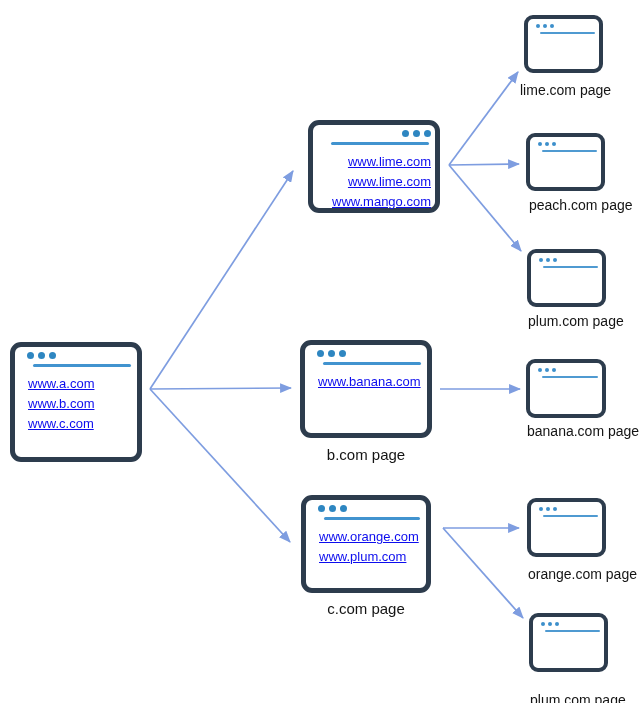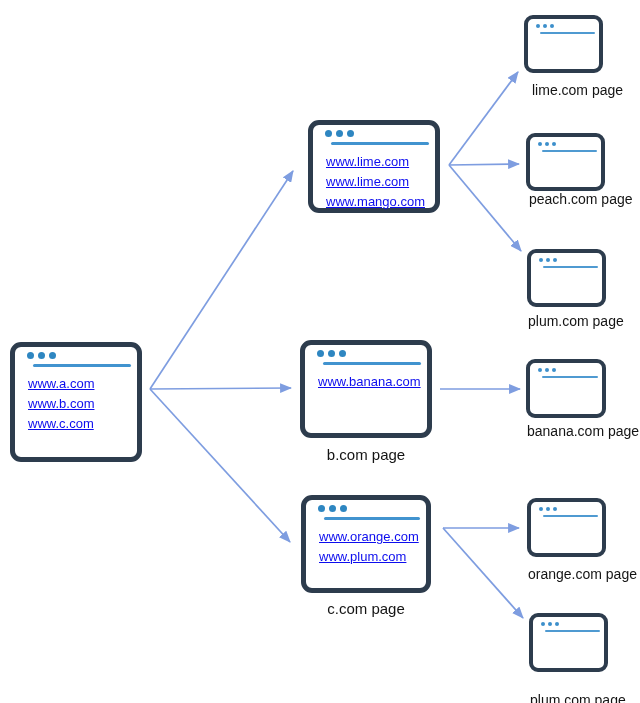--- a/index.html
+++ b/index.html
@@ -79,21 +79,21 @@
       <span class="dot"></span><span class="dot"></span><span class="dot"></span>
       <div class="bar"></div>
     </div>
     <div class="body">
       <a class="link">www.a.com</a>
       <a class="link">www.b.com</a>
       <a class="link">www.c.com</a>
     </div>
   </div>
 
-  <div class="win" style="left:308px; top:120px; width:132px; height:93px;">
+  <div class="win" style="left:308px; top:120px; width:132px; height:93px;text-align:right;">
     <div class="chrome">
       <span class="dot"></span><span class="dot"></span><span class="dot"></span>
       <div class="bar"></div>
     </div>
     <div class="body">
       <a class="link">www.lime.com</a>
       <a class="link">www.lime.com</a>
       <a class="link">www.mango.com</a>
     </div>
   </div>
@@ -120,29 +120,29 @@
     </div>
   </div>
   <div class="mid-label" style="left:286px; top:600px;">c.com page</div>
 
   <div class="win sm" style="left:524px; top:15px; width:79px; height:58px;">
     <div class="chrome">
       <span class="dot"></span><span class="dot"></span><span class="dot"></span>
       <div class="bar"></div>
     </div>
   </div>
-  <div class="right-label" style="left:532px; top:82px;">lime.com page</div>
+  <div class="right-label" style="left:520px; top:82px;">lime.com page</div>
 
   <div class="win sm" style="left:526px; top:133px; width:79px; height:58px;">
     <div class="chrome">
       <span class="dot"></span><span class="dot"></span><span class="dot"></span>
       <div class="bar"></div>
     </div>
   </div>
-  <div class="right-label" style="left:529px; top:191px;">peach.com page</div>
+  <div class="right-label" style="left:529px; top:197px;">peach.com page</div>
 
   <div class="win sm" style="left:527px; top:249px; width:79px; height:58px;">
     <div class="chrome">
       <span class="dot"></span><span class="dot"></span><span class="dot"></span>
       <div class="bar"></div>
     </div>
   </div>
   <div class="right-label" style="left:528px; top:313px;">plum.com page</div>
 
   <div class="win sm" style="left:526px; top:359px; width:80px; height:59px;">

